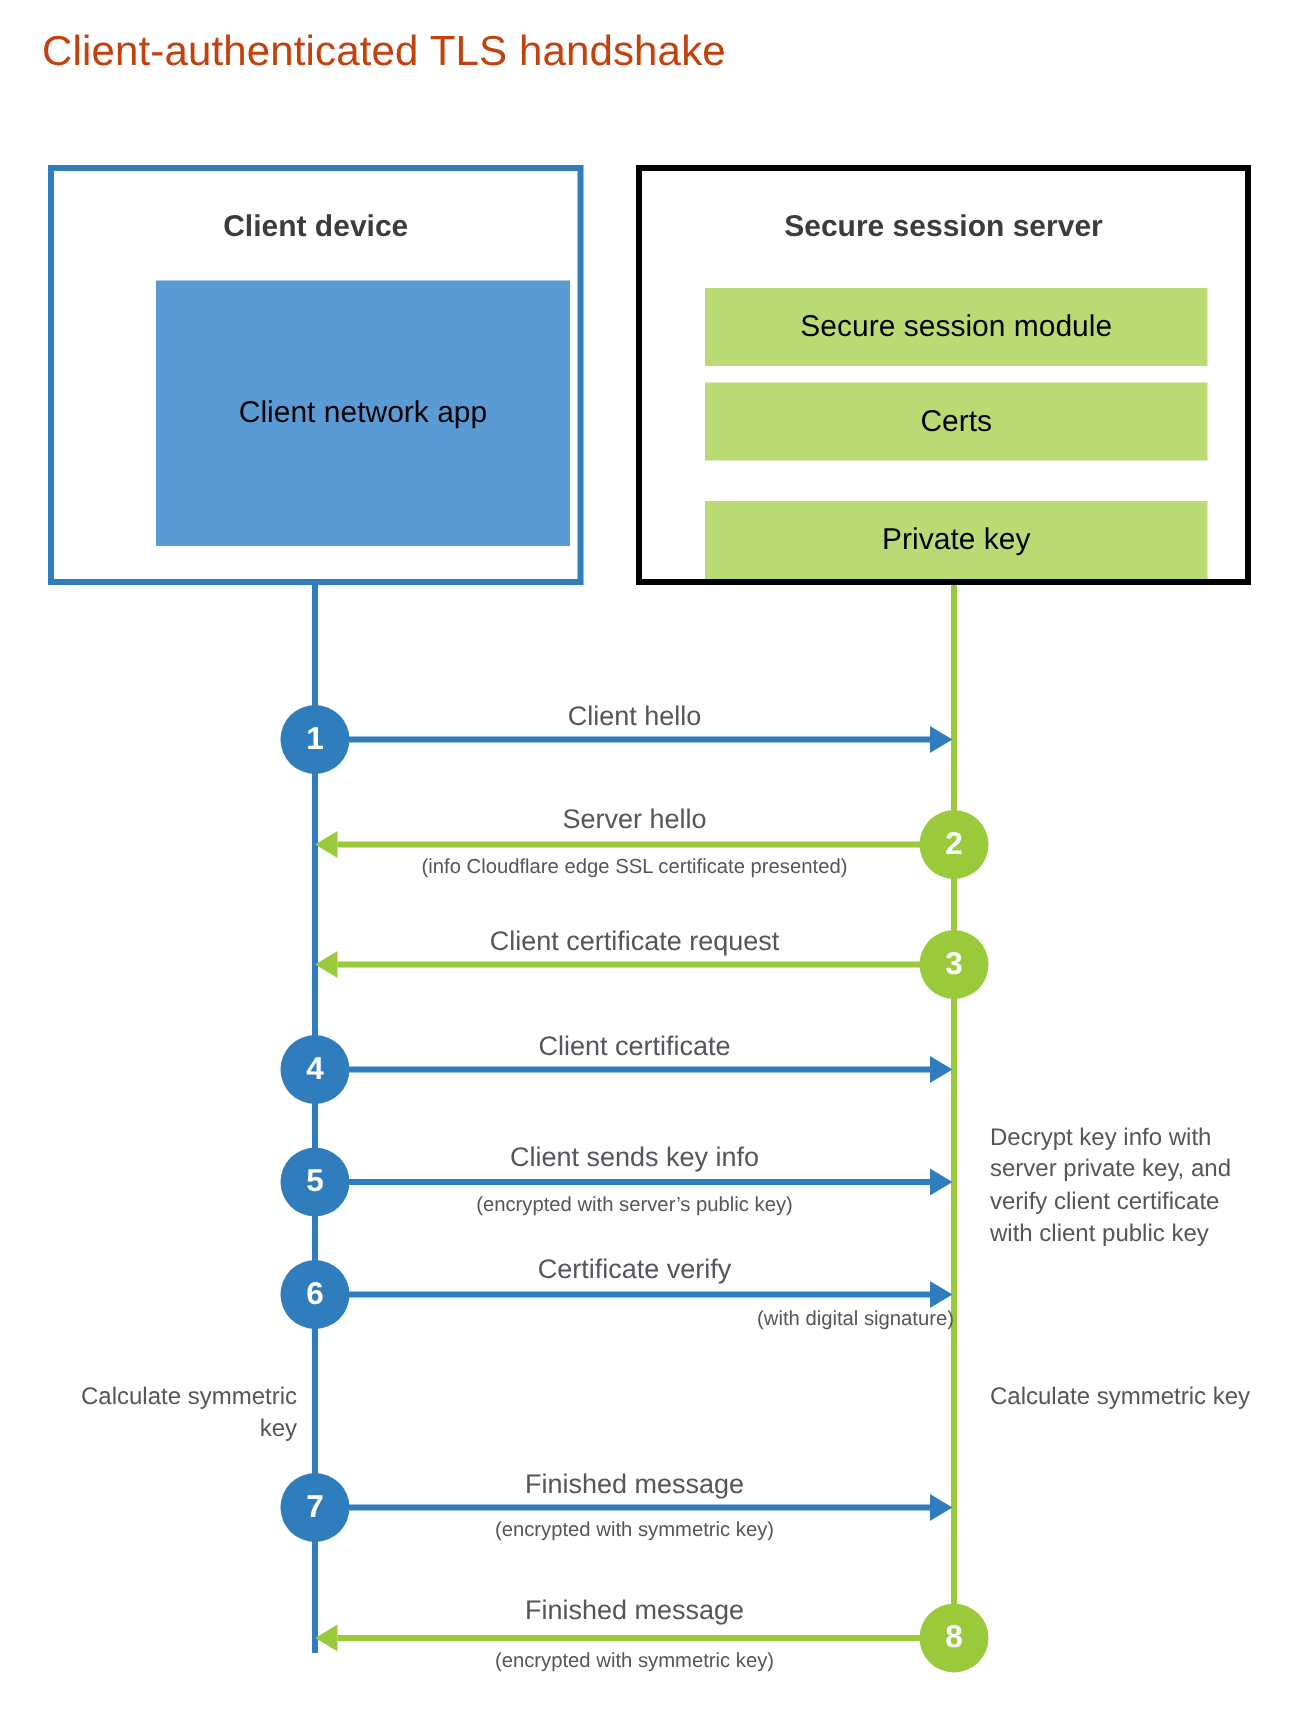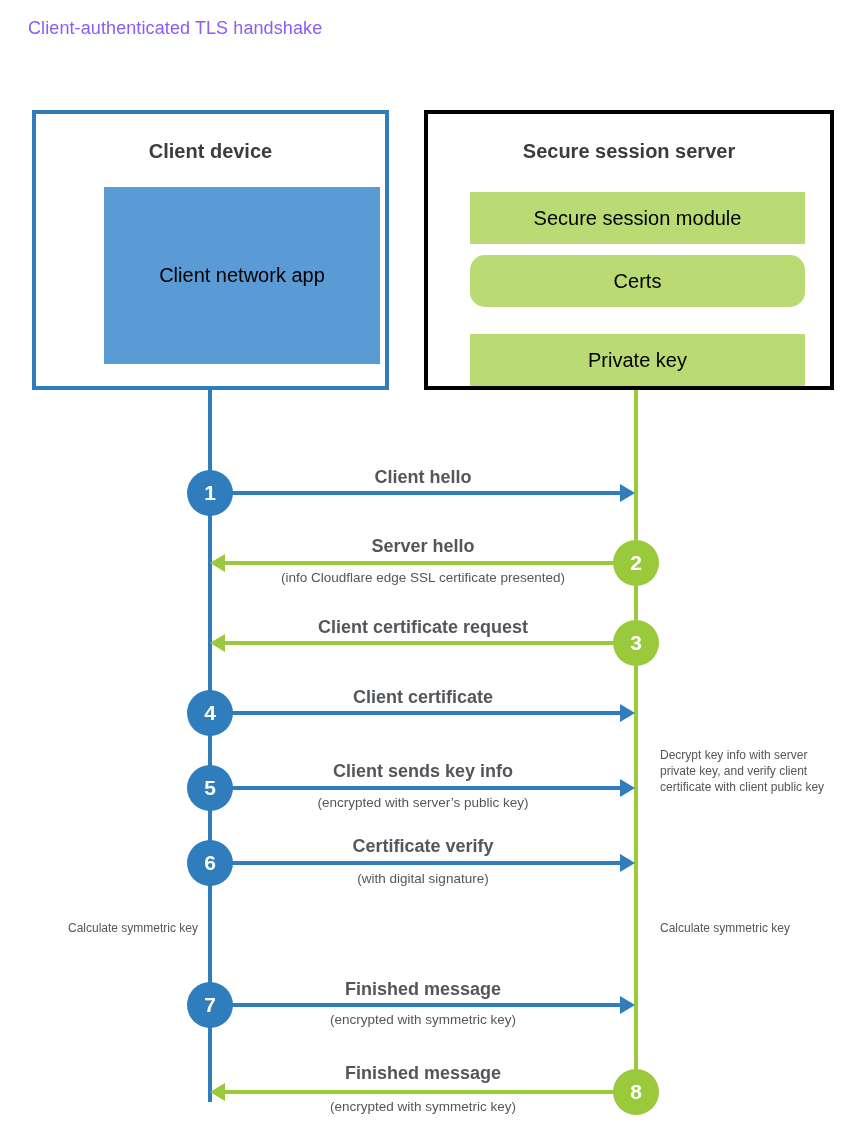--- a/index.html
+++ b/index.html
@@ -19,23 +19,23 @@
     width: 865px;
     height: 1146px;
     overflow: hidden;
   }
 
   
   .page-title {
     position: absolute;
     left: 28px;
     top: 18px;
-    font-size: 18px;
+    font-size: 28px;
     font-weight: 400;
-    color: #8b5cf6;
+    color: #c2410c;
     letter-spacing: 0.1px;
     white-space: nowrap;
   }
 
   
   .entity-box {
     position: absolute;
     box-sizing: border-box;
     background: #ffffff;
   }
@@ -84,21 +84,21 @@
     height: 177px;
     background: #5b9bd5;
   }
   .inner-block.server-item {
     left: 42px;
     width: 335px;
     height: 52px;
     background: #bada74;
   }
   .inner-block.server-item.i0 { top: 78px; }
-  .inner-block.server-item.i1 { top: 141px; border-radius: 15px; }
+  .inner-block.server-item.i1 { top: 141px; }
   .inner-block.server-item.i2 { top: 220px; }
 
   
   .lifeline {
     position: absolute;
     width: 4px;
     top: 390px;
   }
   .lifeline.client  { left: 208px; background: #2f7dbd; height: 712px; }
   .lifeline.server  { left: 634px; background: #9aca3c; height: 702px; }
@@ -143,34 +143,33 @@
   .step-circle.blue  { background: #2f7dbd; }
   .step-circle.green { background: #9aca3c; }
 
   
   .msg-label {
     position: absolute;
     text-align: center;
     font-size: 18px;
     color: #53565a;
     white-space: nowrap;
-    font-weight: bold;
   }
   .msg-sublabel {
     position: absolute;
     text-align: center;
     font-size: 13.5px;
     color: #53565a;
     white-space: nowrap;
   }
 
   
   .side-note {
     position: absolute;
-    font-size: 12px;
+    font-size: 16px;
     line-height: 1.33;
     color: #53565a;
   }
   .side-note.right-align { text-align: right; }
   .side-note.left-align  { text-align: left; }
 </style>
 </head>
 <body>
 
 <div id="stage">
@@ -215,21 +214,21 @@
 
   <div class="msg-label" style="left:210px; top:761px; width:426px;">Client sends key info</div>
   <div class="arrow-line to-right" style="left:210px; top:786px; width:412px;"></div>
   <div class="arrow-head right" style="left:620px; top:779px;"></div>
   <div class="msg-sublabel" style="left:210px; top:795px; width:426px;">(encrypted with server’s public key)</div>
   <div class="step-circle blue" style="left:187px; top:765px;">5</div>
 
   <div class="msg-label" style="left:210px; top:836px; width:426px;">Certificate verify</div>
   <div class="arrow-line to-right" style="left:210px; top:861px; width:412px;"></div>
   <div class="arrow-head right" style="left:620px; top:854px;"></div>
-  <div class="msg-sublabel" style="left:210px; top:871px; width:426px;">(with digital signature)</div>
+  <div class="msg-sublabel" style="left:210px; top:871px; width:426px;text-align:right;">(with digital signature)</div>
   <div class="step-circle blue" style="left:187px; top:840px;">6</div>
 
   <div class="side-note left-align" style="left:660px; top:748px; width:175px;">Decrypt key info with server private key, and verify client certificate with client public key</div>
 
   <div class="side-note right-align" style="left:40px; top:921px; width:158px;">Calculate symmetric key</div>
   <div class="side-note left-align" style="left:660px; top:921px; width:175px;">Calculate symmetric key</div>
 
   <div class="msg-label" style="left:210px; top:979px; width:426px;">Finished message</div>
   <div class="arrow-line to-right" style="left:210px; top:1003px; width:412px;"></div>
   <div class="arrow-head right" style="left:620px; top:996px;"></div>

